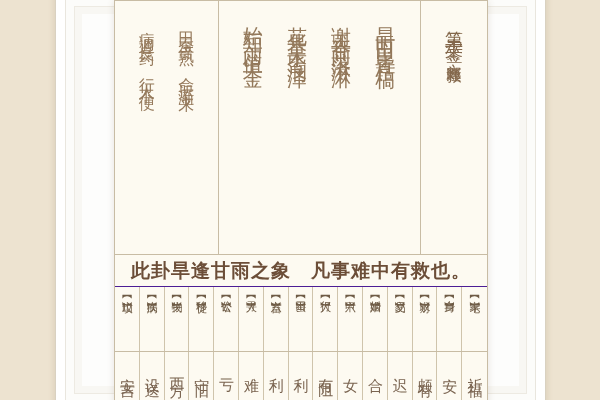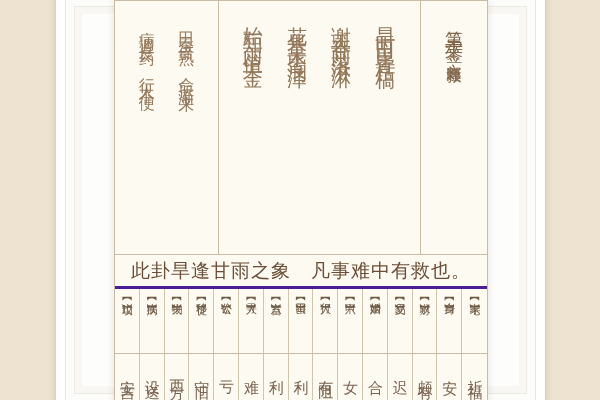--- a/index.html
+++ b/index.html
@@ -32,23 +32,23 @@
   .panel-poem{flex:1;border-left:1px solid #C8BCA4;border-right:1px solid #C8BCA4;
     flex-direction:row-reverse;justify-content:space-evenly;padding-top:10px;}
   .panel-title{width:66px;justify-content:center;padding-top:15px;}
   .vcol{writing-mode:vertical-rl;line-height:1;}
   .poem-line{font-size:20px;letter-spacing:7px;color:#93785A;}
   .note-col{font-size:16px;letter-spacing:6px;color:#95795B;}
   .gap-b{margin-inline-start:22px;}
   .title-col{font-size:18px;letter-spacing:4px;color:#84684C;}
   .story-span{font-size:15px;letter-spacing:1.5px;margin-inline-start:14px;}
   .interp{
-    height:31px;border-bottom:3px solid #4c1d95;
+    height:31px;border-bottom:1px solid #4c1d95;
     display:flex;align-items:center;justify-content:center;
-    font-size:19px;font-weight:400;color:#6C4E38;letter-spacing:1px;
+    font-size:19px;font-weight:700;color:#6C4E38;letter-spacing:1px;
   }
   .thead,.tvals{display:grid;grid-template-columns:repeat(15,1fr);}
   .thead{height:64px;border-bottom:1px solid #C8BCA4;}
   .tvals{height:80px;}
   .gcell{border-right:1px solid #CFC4AC;display:flex;justify-content:center;overflow:hidden;}
   .gcell:last-child{border-right:none;}
   .hspan{writing-mode:vertical-rl;font-size:11px;letter-spacing:1px;color:#6E5B45;margin-top:4px;line-height:1;}
   .vspan{writing-mode:vertical-rl;font-size:15px;letter-spacing:5px;color:#7A6450;margin-top:14px;line-height:1;}
 </style>
 </head>

